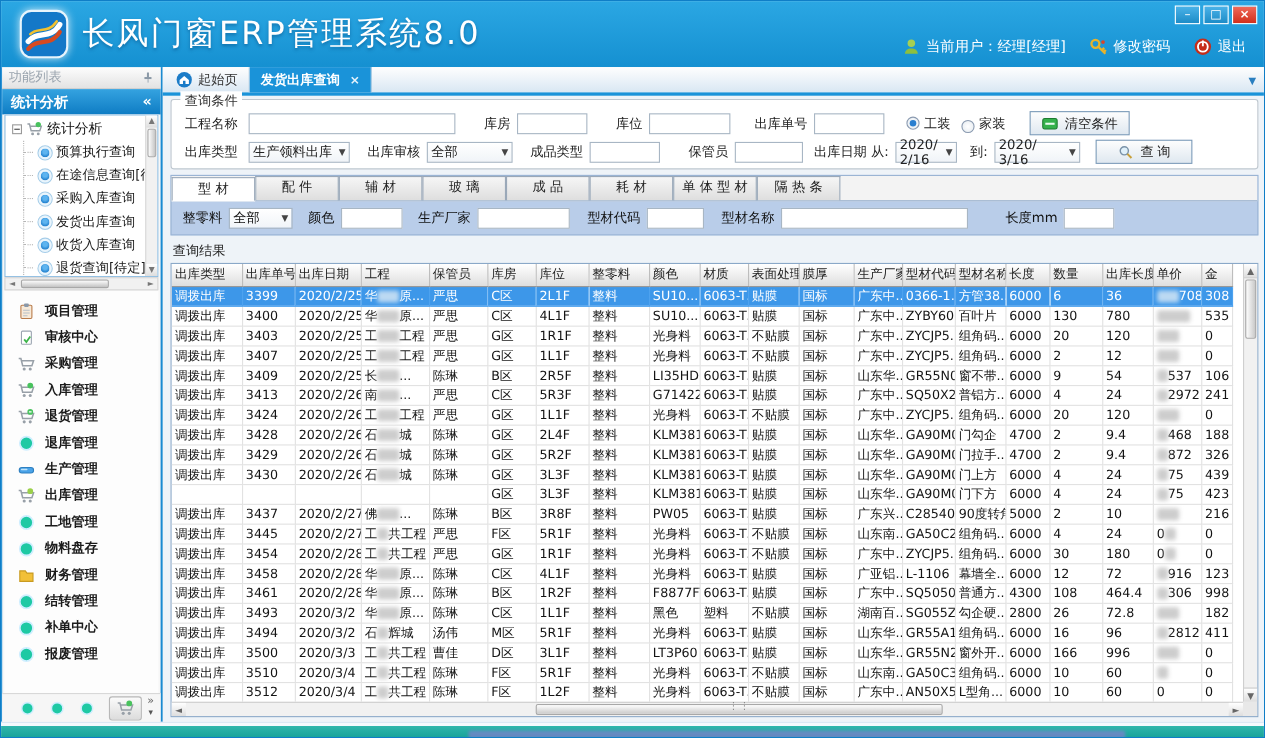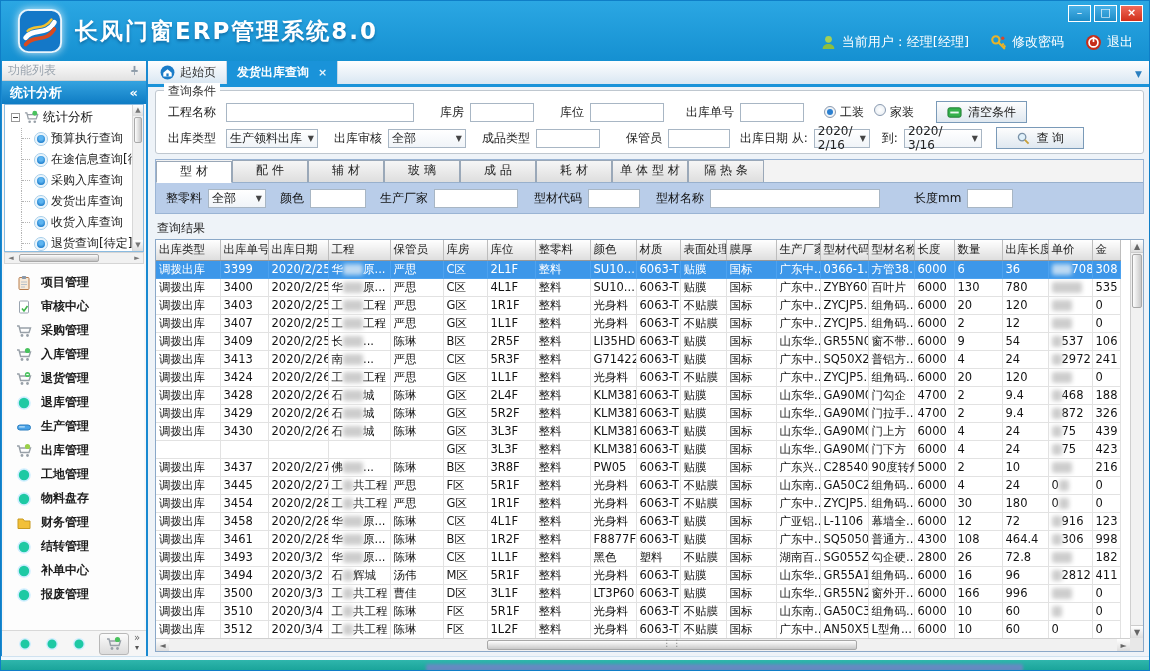--- a/index.html
+++ b/index.html
@@ -2,21 +2,21 @@
 <html><head>
 <meta charset="utf-8">
 <style>
   * { box-sizing: border-box; margin:0; padding:0; }
   body { background:#ffffff; font-family:"DejaVu Sans","Liberation Sans",sans-serif; }
   .window { width:1150px; height:671px; position:relative; border:1px solid #0f7ec7; background:#fff; overflow:hidden; }
 
   
   .titlebar { height:60px; background:linear-gradient(#2ba7e3,#1590d1); position:relative; display:flex; align-items:center; padding-left:16px; }
   .logo { width:46px; height:46px; margin-right:12px; filter:drop-shadow(0 0 4px rgba(255,255,255,.8)); }
-  .app-title { color:#fff; font-size:23px; font-weight:bold; letter-spacing:2px; text-shadow:0 2px 3px rgba(0,60,110,.45); }
+  .app-title { color:#fff; font-size:29px; font-weight:normal; letter-spacing:2px; text-shadow:0 2px 3px rgba(0,60,110,.45); }
   .winbtns { position:absolute; top:4px; right:6px; display:flex; gap:3px; }
   .winbtn { width:23px; height:17px; border:1px solid #fff; color:#fff; font-size:11px; line-height:14px; text-align:center; background:linear-gradient(#4ab2e8,#1d8cc7); cursor:default; }
   .winbtn.close { background:linear-gradient(#f06a5a,#d12f1b); font-weight:bold; }
   .userarea { position:absolute; right:16px; top:32px; display:flex; align-items:center; gap:7px; color:#fff; font-size:13px; }
   .userarea .grp { display:flex; align-items:center; gap:5px; margin-left:14px; }
   .uicon { width:17px; height:17px; }
 
   
   .main { display:flex; height:595px; background:#eef3f8; }
   .sidebar { width:147px; border-right:2px solid #1a8ad1; display:flex; flex-direction:column; background:#f7f7f7; border-left:1px solid #1a8ad1; }
@@ -393,21 +393,21 @@
             <label style="margin-left:26px;width:30px">库房</label>
             <input class="tin" style="width: 64px;">
             <label style="margin-left:26px;width:30px">库位</label>
             <input class="tin" style="width: 74px;">
             <label style="margin-left:22px;width:54px">出库单号</label>
             <input class="tin" style="width: 64px;">
             <span style="margin-left:20px;display:flex;align-items:center;gap:4px">
               <span class="radio on"></span>
               <span>工装</span>
             </span>
-            <span style="margin-left:10px;display:flex;align-items:flex-start;gap:4px">
+            <span style="margin-left:10px;display:flex;align-items:flex-end;gap:4px">
               <span class="radio"></span>
               <span>家装</span>
             </span>
             <button class="btn" style="margin-left:22px">
               <svg class="bic" viewBox="0 0 16 12">
                   <rect x="1" y="1" width="14" height="10" rx="2" fill="#35b14c" stroke="#1d7a30"></rect>
                   <rect x="3.5" y="5" width="9" height="2" fill="#eafaf0"></rect>
                 </svg>
               <span>清空条件</span>
             </button>

